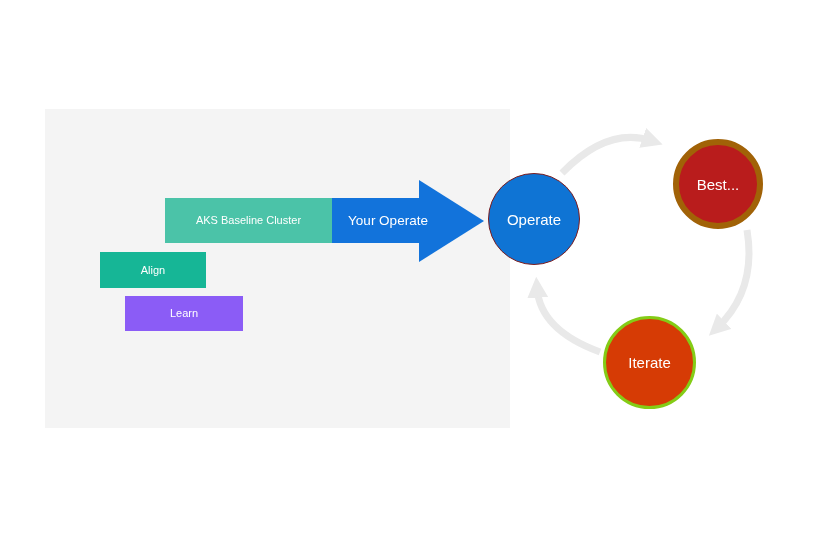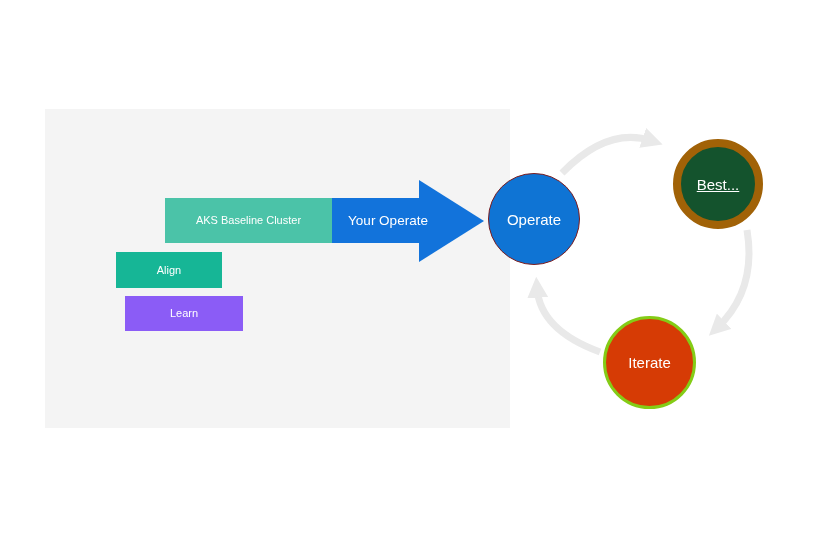--- a/index.html
+++ b/index.html
@@ -26,21 +26,21 @@
     font-size: 11px;
     line-height: 1;
     white-space: nowrap;
   }
   .bar-learn {
     left: 77px; top: 296px; width: 118px; height: 35px;
     background: #8b5cf6;
     margin-left: 48px;
   }
   .bar-align {
-    left: 116px; top: 252px; width: 106px; height: 36px;
+    left: 100px; top: 252px; width: 106px; height: 36px;
     background: #16b696;
   }
   .bar-aks {
     left: 165px; top: 198px; width: 167px; height: 45px;
     background: #4bc3a8;
   }
   .arrow-rect {
     position: absolute;
     left: 332px; top: 198px; width: 88px; height: 45px;
     background: #1273db;
@@ -75,23 +75,22 @@
     white-space: nowrap;
     box-sizing: border-box;
   }
   .node-operate {
     left: 488px; top: 173px; width: 92px; height: 92px;
     background: #0f74d4;
     border: 1px solid #7f1d1d;
   }
   .node-best {
     left: 673px; top: 139px; width: 90px; height: 90px;
-    background: #14532d;
-    border: 8px solid #a16207;
-    text-decoration: underline;
+    background: #b91c1c;
+    border: 6px solid #a16207;
   }
   .node-iterate {
     left: 603px; top: 316px; width: 93px; height: 93px;
     background: #d63b05;
     border: 3px solid #84cc16;
   }
 </style>
 </head>
 <body>
 

